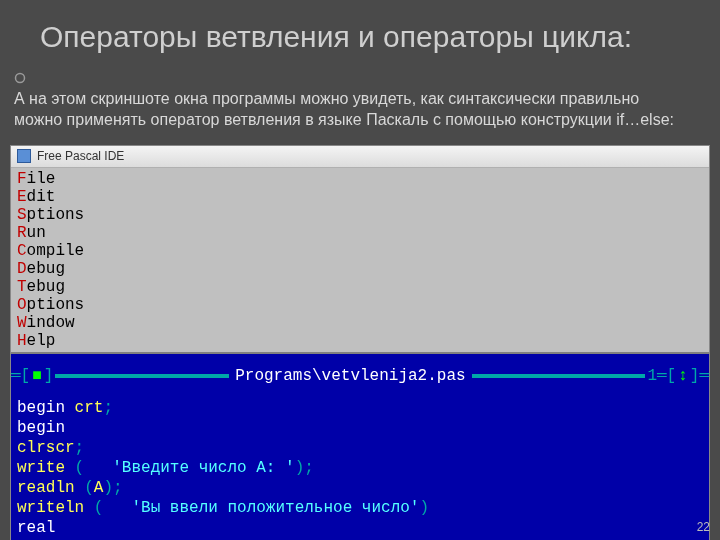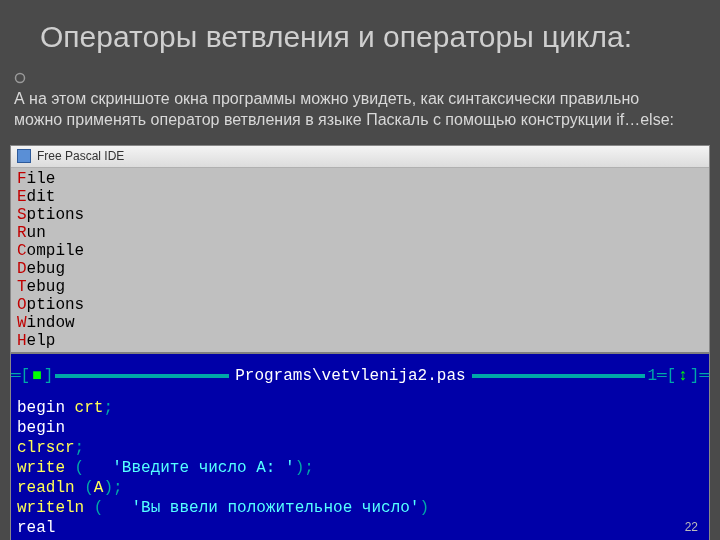--- a/index.html
+++ b/index.html
@@ -106,21 +106,21 @@
     padding: 0 6px;
     white-space: pre;
   }
   .kw   { color: #ffffff; }
   .ident{ color: #ffff55; }
   .sym  { color: #00a8a8; }
   .str  { color: #55ffff; margin-left: 28px; }
   .num  { color: #00a8a8; }
   .page-num {
     position: absolute;
-    bottom: 6px; right: 22px;
+    bottom: 6px; right: 10px;
     color: #bbb;
     font-size: 12px;
   }
 </style>
 </head>
 <body>
 
 <div class="slide-title">Операторы ветвления и операторы цикла:</div>
 
 <div class="bullet-row">

